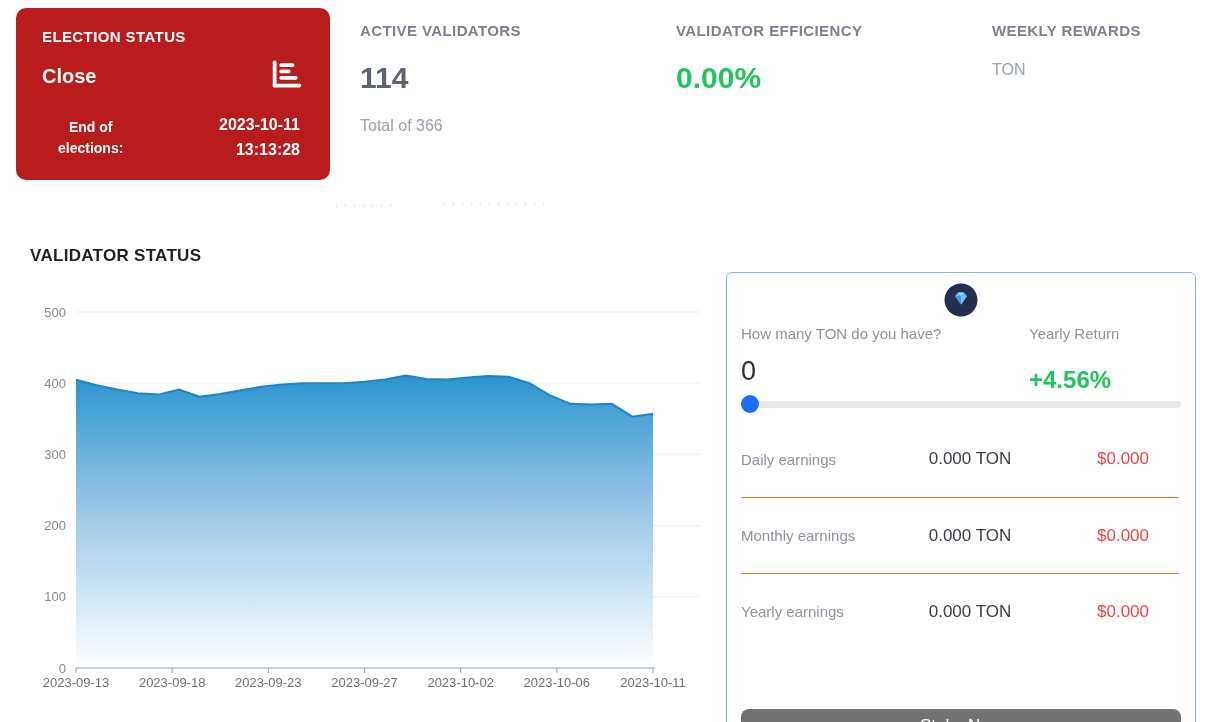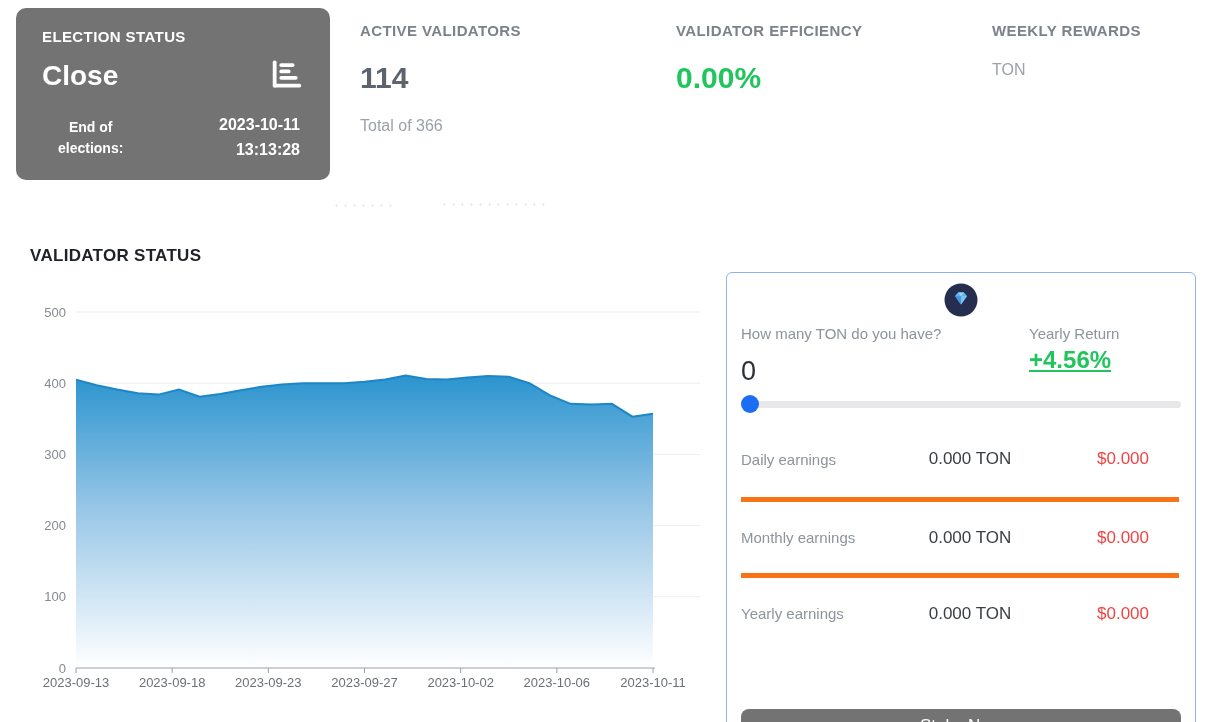--- a/index.html
+++ b/index.html
@@ -2,24 +2,24 @@
 <html><head>
 <meta charset="utf-8">
 <style>
   * { margin:0; padding:0; box-sizing:border-box; }
   html,body { width:1220px; height:722px; background:#ffffff; overflow:hidden;
     font-family:"Liberation Sans","DejaVu Sans",sans-serif; }
   #app { position:relative; width:1220px; height:722px; background:#fff; }
 
   
   .election-card { position:absolute; left:16px; top:8px; width:314px; height:172px;
-    background:#737373; border-radius:10px; color:#fff; padding:20px 24px 25px 26px; }
+    background:#b91c1c; border-radius:10px; color:#fff; padding:20px 24px 25px 26px; }
   .election-title { font-size:15px; font-weight:700; letter-spacing:.4px; }
   .election-mid { display:flex; justify-content:space-between; align-items:center; margin-top:10px; }
-  .election-status { font-size:28px; font-weight:700; }
+  .election-status { font-size:20px; font-weight:700; }
   .election-bottom { display:flex; justify-content:space-between; align-items:center; margin-top:16px; padding:0 6px 0 16px; }
   .election-end-label { font-size:14px; font-weight:700; text-align:center; line-height:1.5; }
   .election-end-when { font-size:16px; font-weight:700; text-align:right; line-height:1.55; }
 
   
   .stat { position:absolute; top:22px; }
   .stat-label { font-size:15px; font-weight:600; color:#7b828b; letter-spacing:.4px; }
   .stat-value { font-size:30px; font-weight:700; color:#5d646e; margin-top:22px; }
   .stat-sub { font-size:16px; color:#9aa1a9; margin-top:22px; }
   #stat-1 { left:360px; } #stat-2 { left:676px; } #stat-3 { left:992px; }
@@ -40,27 +40,27 @@
 
   
   .calc-panel { position:absolute; left:726px; top:272px; width:470px; height:488px;
     background:#fff; border:1px solid #8fb0f0; border-radius:6px; }
   .gem-wrap { position:absolute; left:50%; top:10px; transform:translateX(-50%); width:34px; height:34px; }
   .calc-head { position:absolute; left:14px; right:16px; top:52px; display:flex; justify-content:space-between; }
   .calc-q { font-size:15px; color:#8d949c; }
   .calc-amount { font-size:27px; color:#2b3036; margin-top:14px; font-weight:400; }
   .calc-right { width:150px; text-align:left; }
   .calc-return-label { font-size:15px; color:#8d949c; }
-  .calc-return-value { font-size:24px; font-weight:700; color:#21C55D; margin-top:4px;text-decoration:underline; }
+  .calc-return-value { font-size:24px; font-weight:700; color:#21C55D; margin-top:24px; }
   .slider-wrap { position:absolute; left:14px; top:122px; width:440px; height:18px; }
   .slider-track { position:absolute; left:0; top:6px; width:100%; height:7px; background:#e7e7ea; border-radius:4px; }
   .slider-thumb { position:absolute; top:0; width:18px; height:18px; border-radius:50%; background:#1b6ef3; }
   .calc-rows { position:absolute; left:14px; right:16px; top:148px; }
   .calc-row { display:flex; align-items:center; height:76px; }
-  .calc-row + .calc-row { border-top:5px solid #f97316; }
+  .calc-row + .calc-row { border-top:1px solid #f97316; }
   .calc-row-label { width:158px; font-size:15px; color:#8d949c; }
   .calc-row-ton { flex:1; text-align:center; font-size:17px; color:#3a4046; font-weight:500; }
   .calc-row-usd { width:108px; text-align:right; font-size:17px; color:#ef4444; margin-right:30px; }
   .stake-btn { position:absolute; left:14px; bottom:16px; width:440px; height:34px;
     background:#737373; color:#fff; border:none; border-radius:8px; font-size:17px;
     font-weight:500; font-family:inherit; cursor:pointer; display:flex; align-items:center; justify-content:center; }
 </style>
 </head>
 <body>
 

